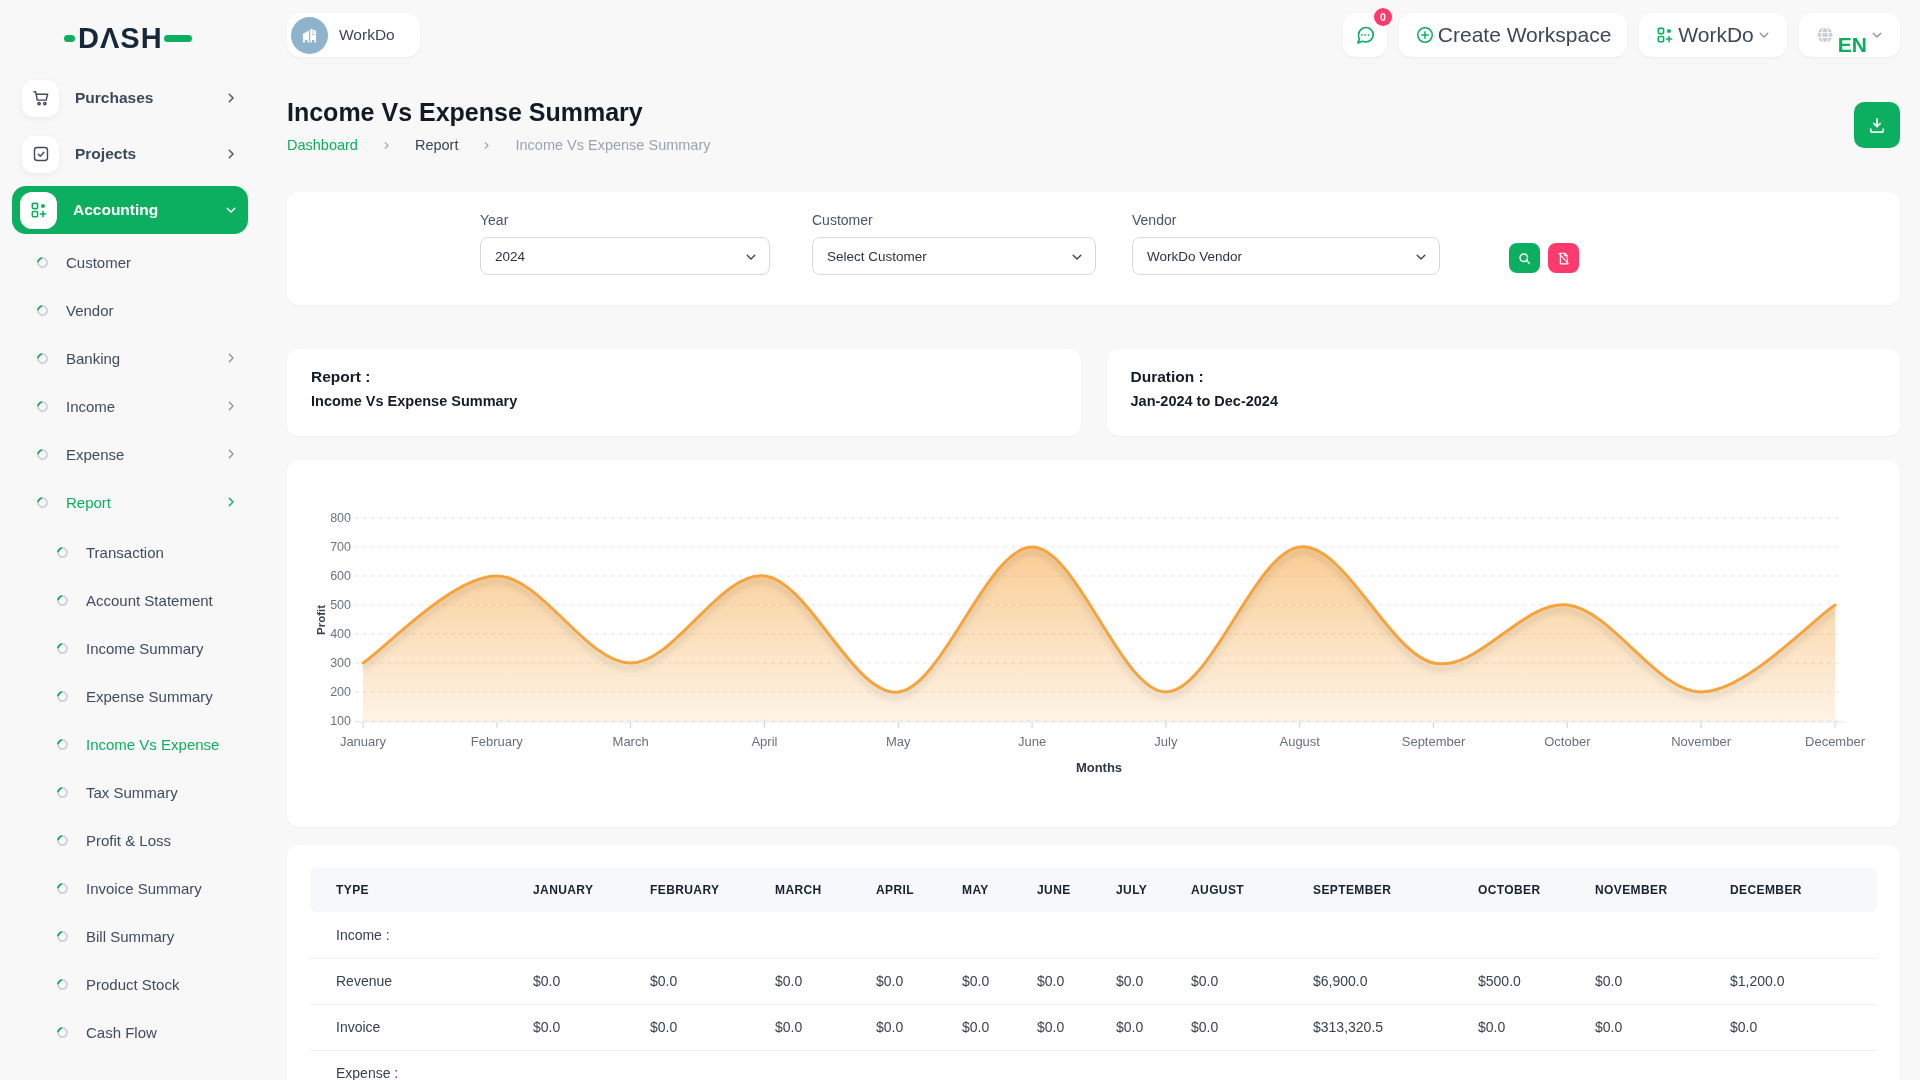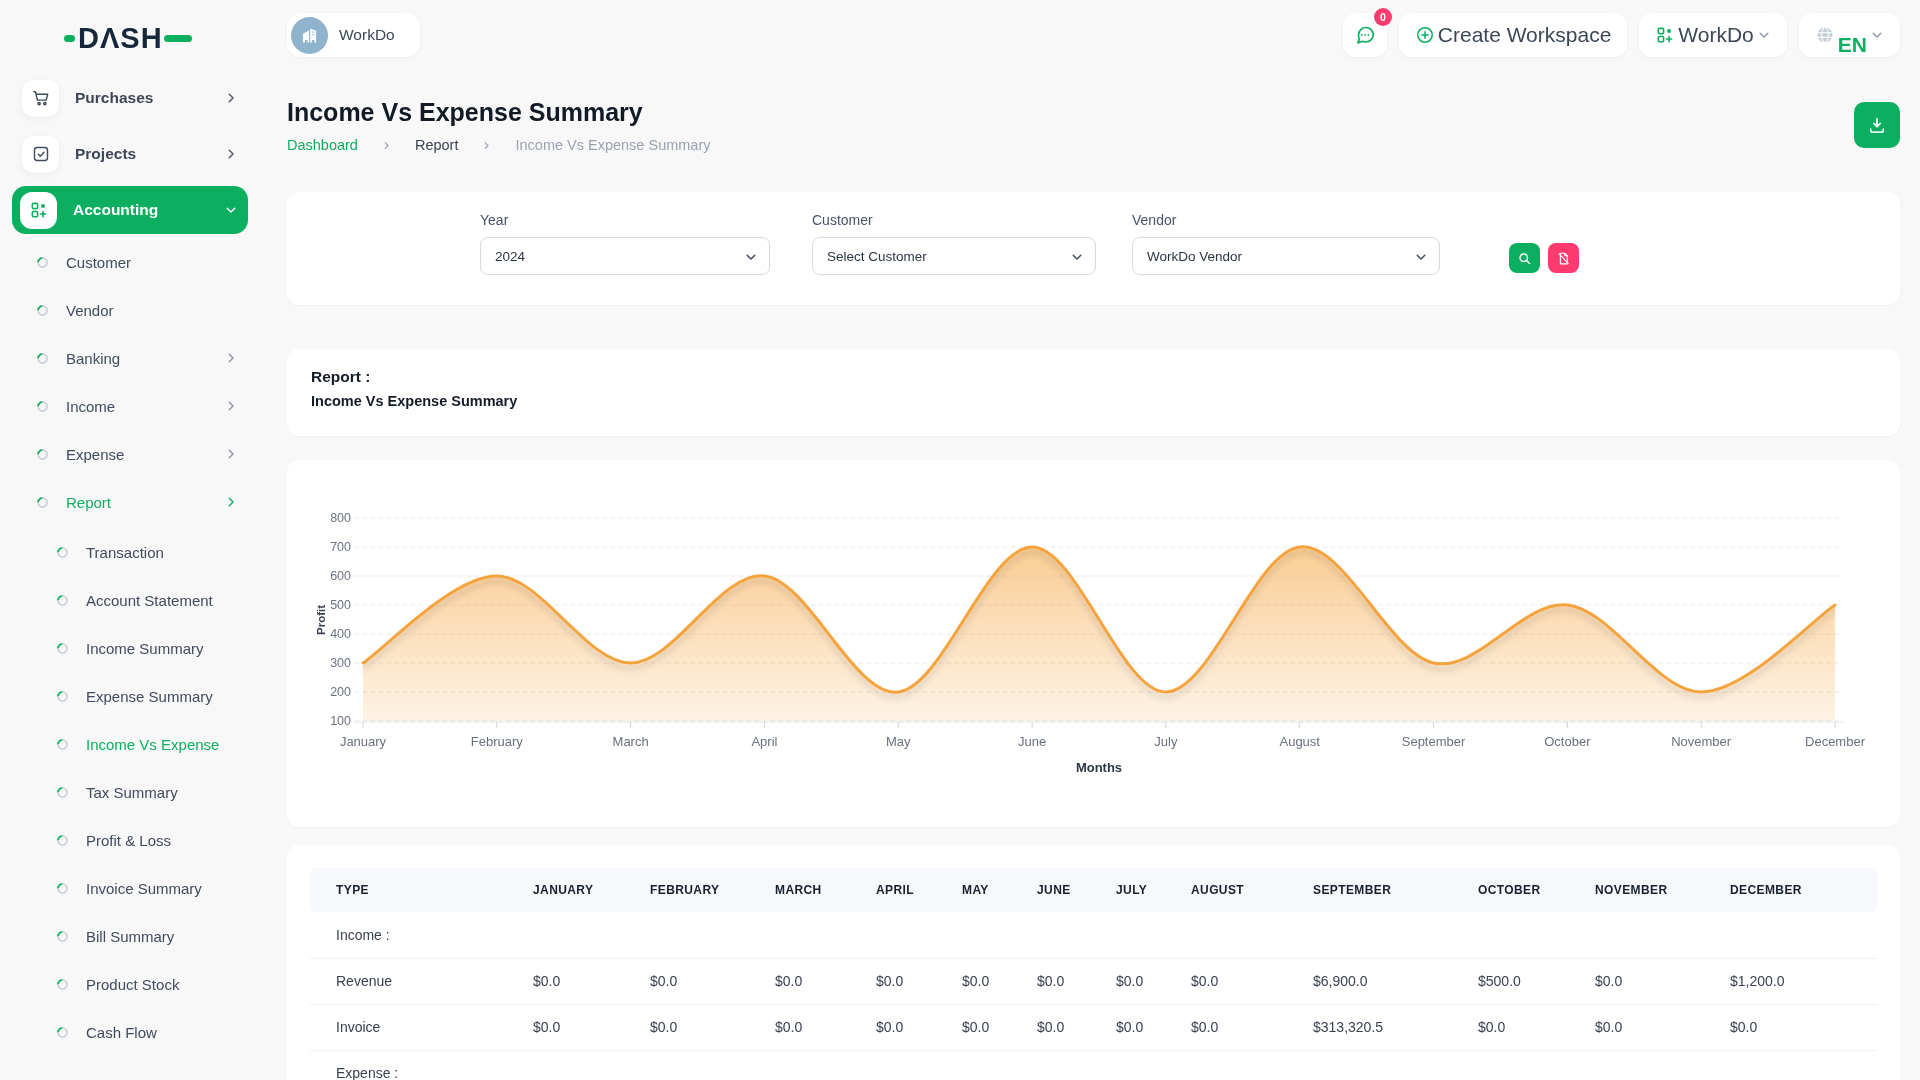--- a/index.html
+++ b/index.html
@@ -396,20 +396,24 @@
             </svg>
           </span>
         </button>
     </div>
   </section>
 
   <div class="info-row">
     <section class="card info-card">
       <div class="t">Report :</div>
       <div class="v">Income Vs Expense Summary</div>
+    </section>
+    <section class="card info-card">
+      <div class="t">Duration :</div>
+      <div class="v">Jan-2024 to Dec-2024</div>
     </section>
   </div>
 
   <section class="card chart-card">
     <svg id="chart" width="1565" height="300" viewBox="0 0 1565 300">
         <defs>
           <linearGradient id="ag" x1="0" y1="0" x2="0" y2="1">
             <stop offset="0%" stop-color="#f5a33c" stop-opacity="0.55"></stop>
             <stop offset="100%" stop-color="#f5a33c" stop-opacity="0.13"></stop>
           </linearGradient>

